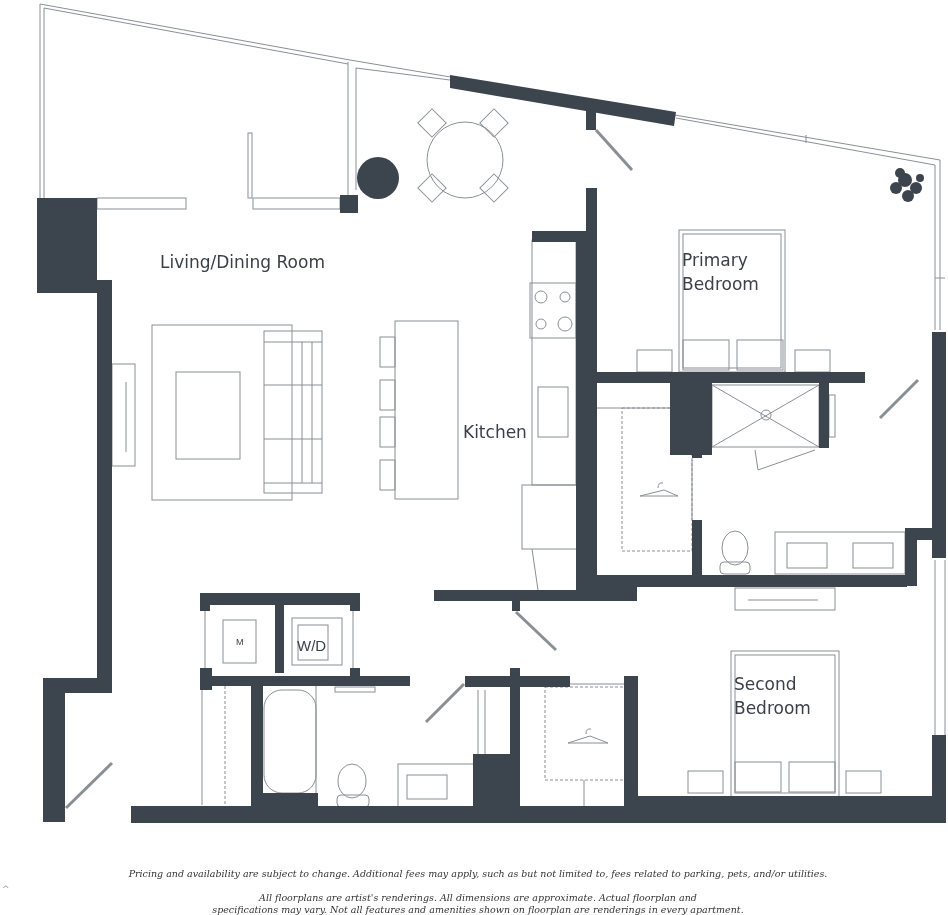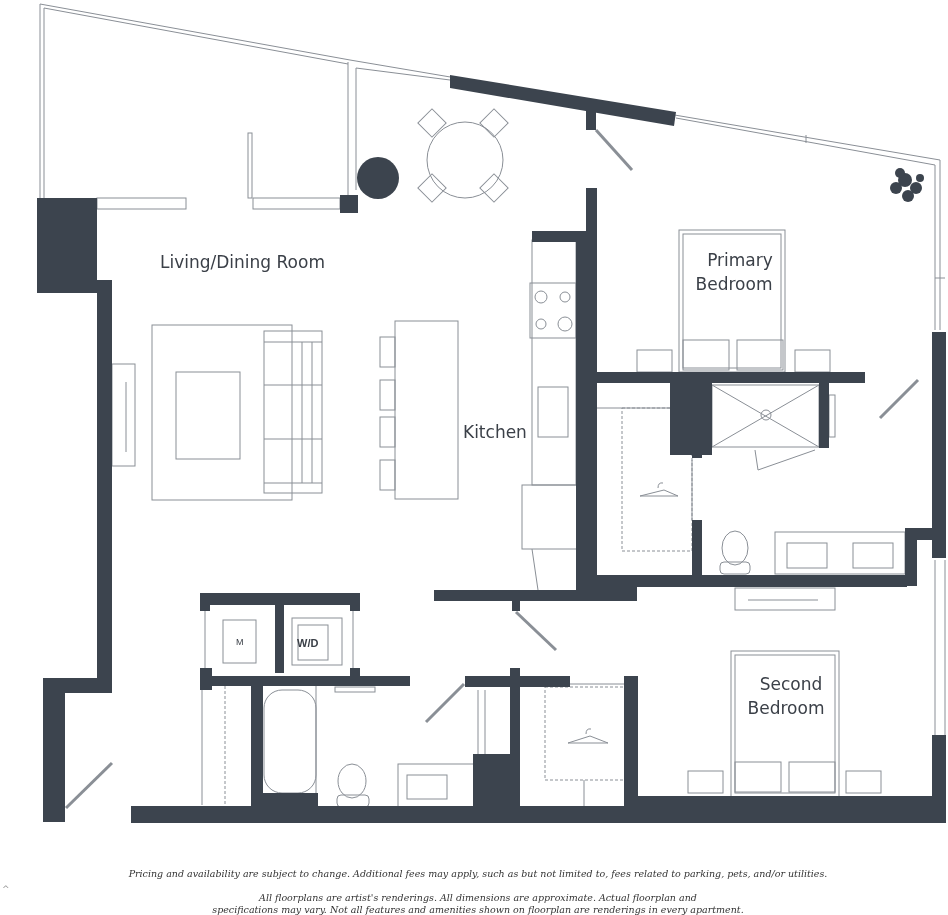--- a/index.html
+++ b/index.html
@@ -1,20 +1,20 @@
 <!DOCTYPE html>
 <html><head>
 <meta charset="utf-8">
 <style>
   html,body{margin:0;padding:0;background:#ffffff;}
   body{width:948px;height:915px;position:relative;overflow:hidden;font-family:"DejaVu Sans",sans-serif;}
   #plan{position:absolute;left:0;top:0;width:948px;height:860px;}
-  .lbl{position:absolute;color:#3b4048;font-family:"DejaVu Sans",sans-serif;font-size:17px;line-height:24px;text-align:center;white-space:nowrap;}
+  .lbl{position:absolute;color:#3b4048;font-family:"DejaVu Sans",sans-serif;font-size:17px;line-height:24px;white-space:nowrap;}
   .small{position:absolute;color:#3b4048;font-family:"Liberation Sans",sans-serif;font-size:9px;}
-  .wd{font-size:11px;font-weight:bold;}
+  .wd{font-size:15px;}
   .disclaimer{position:absolute;left:4px;width:948px;text-align:center;font-family:"DejaVu Serif",serif;font-style:italic;font-size:9.5px;color:#333;line-height:12px;}
   .caret{position:absolute;left:2px;top:884px;font-size:9px;color:#999;}
 </style>
 </head>
 <body>
 
 <svg id="plan" viewBox="0 0 948 860" xmlns="http://www.w3.org/2000/svg">
   <g fill="none" stroke="#8a8f96" stroke-width="1">
 
     <polyline points="40,198 40,4 350,60 940,160 940,330"></polyline>

